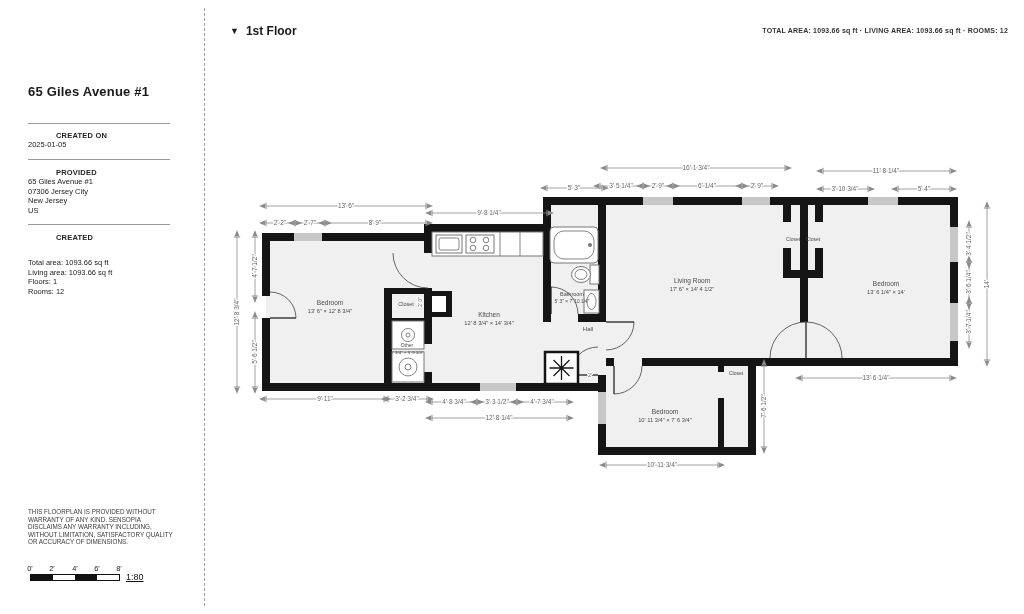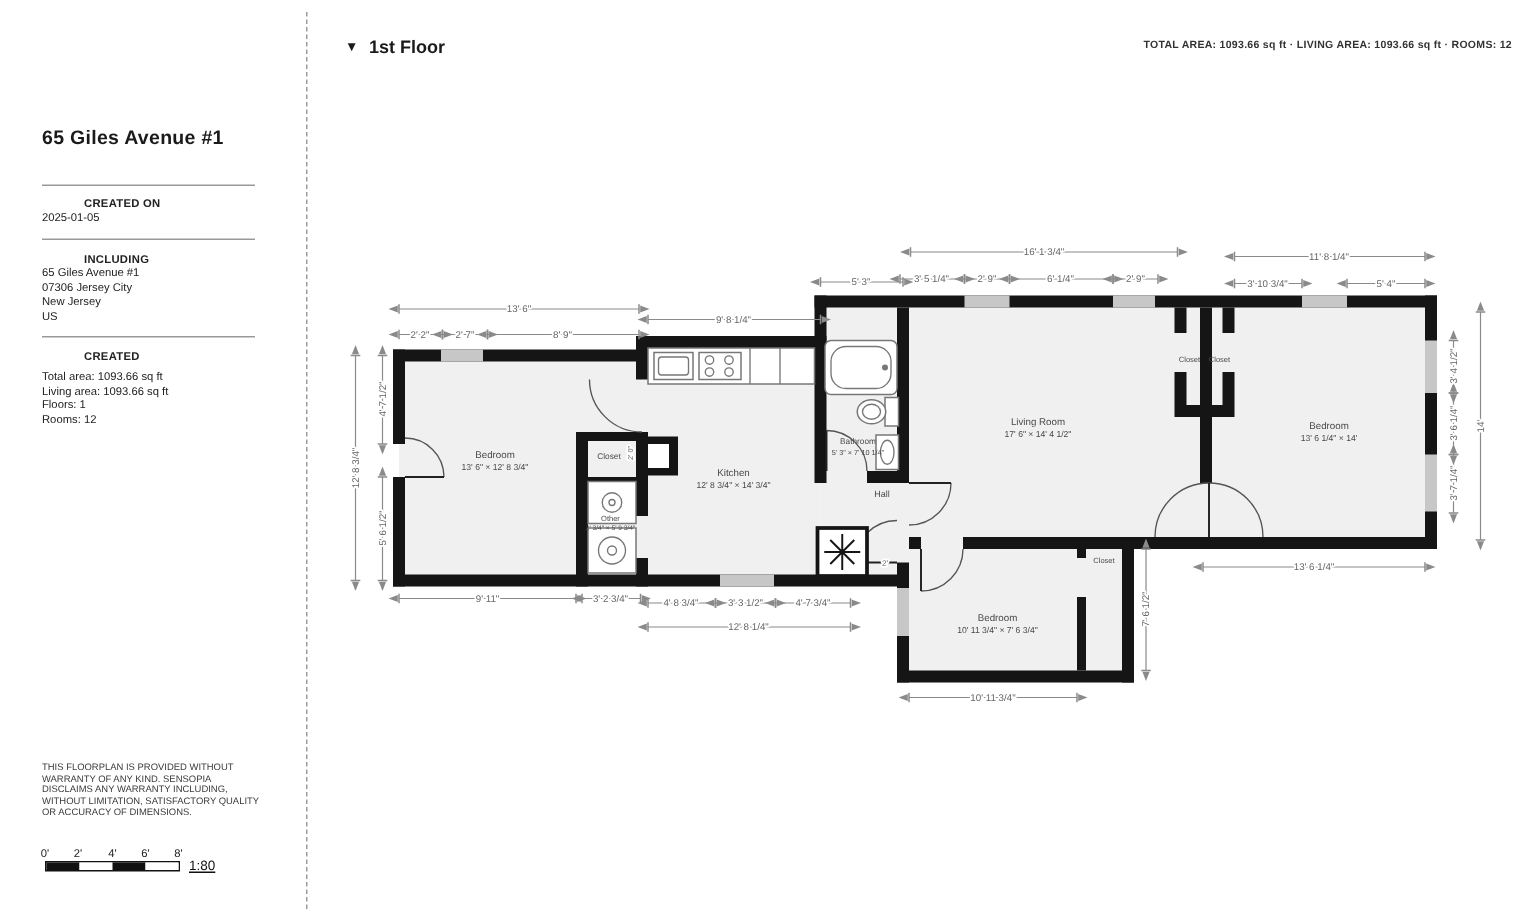--- a/index.html
+++ b/index.html
@@ -42,28 +42,28 @@
 <body>
 
 <div class="page">
 
   <aside>
     <h1 class="abs side-title">65 Giles Avenue #1</h1>
     <div class="abs rule" style="top:123px"></div>
     <div class="abs sec-head" style="top:131px">CREATED ON</div>
     <div class="abs sec-body" style="top:140px">2025-01-05</div>
     <div class="abs rule" style="top:159px"></div>
-    <div class="abs sec-head" style="top:168px">INCLUDING</div>
+    <div class="abs sec-head" style="top:168px">PROVIDED</div>
     <div class="abs sec-body" style="top:177px">65 Giles Avenue #1
 07306 Jersey City
 New Jersey
 US</div>
     <div class="abs rule" style="top:224px"></div>
     <div class="abs sec-head" style="top:233px">CREATED</div>
-    <div class="abs sec-body" style="top:246px">Total area: 1093.66 sq ft
+    <div class="abs sec-body" style="top:258px">Total area: 1093.66 sq ft
 Living area: 1093.66 sq ft
 Floors: 1
 Rooms: 12</div>
     <div class="abs disclaimer">THIS FLOORPLAN IS PROVIDED WITHOUT
 WARRANTY OF ANY KIND. SENSOPIA
 DISCLAIMS ANY WARRANTY INCLUDING,
 WITHOUT LIMITATION, SATISFACTORY QUALITY
 OR ACCURACY OF DIMENSIONS.</div>
 
     <div class="scale-labels">

